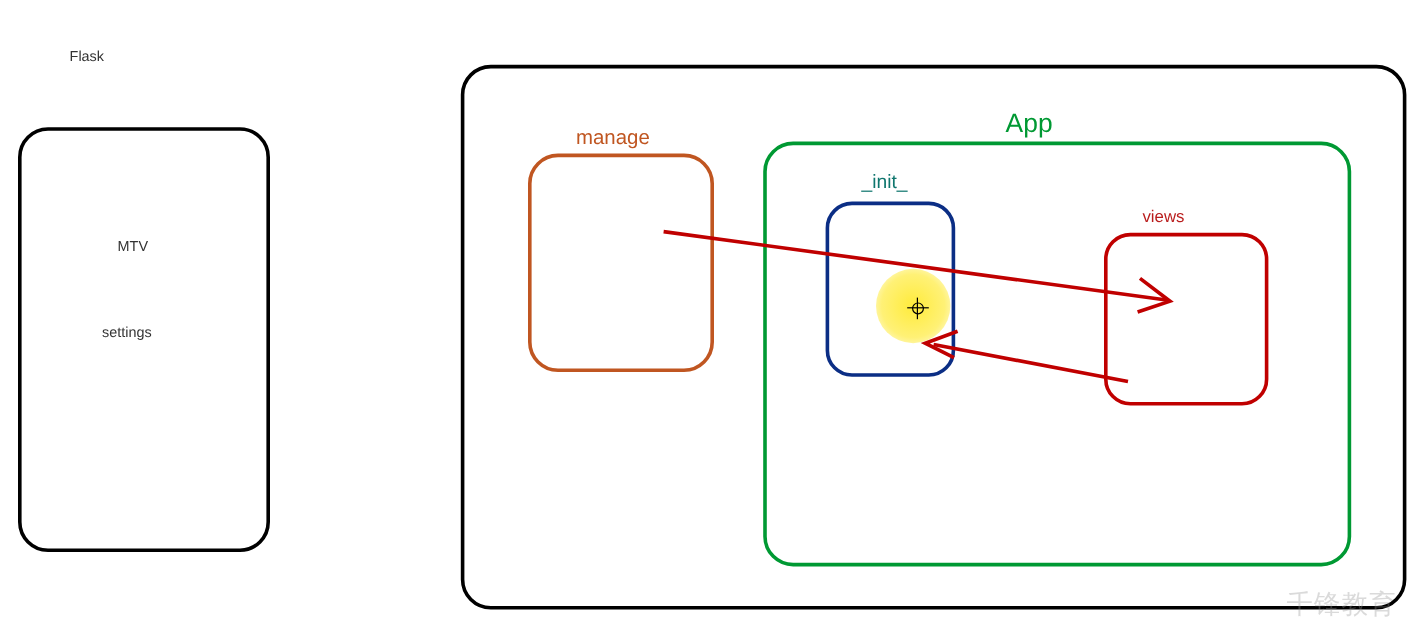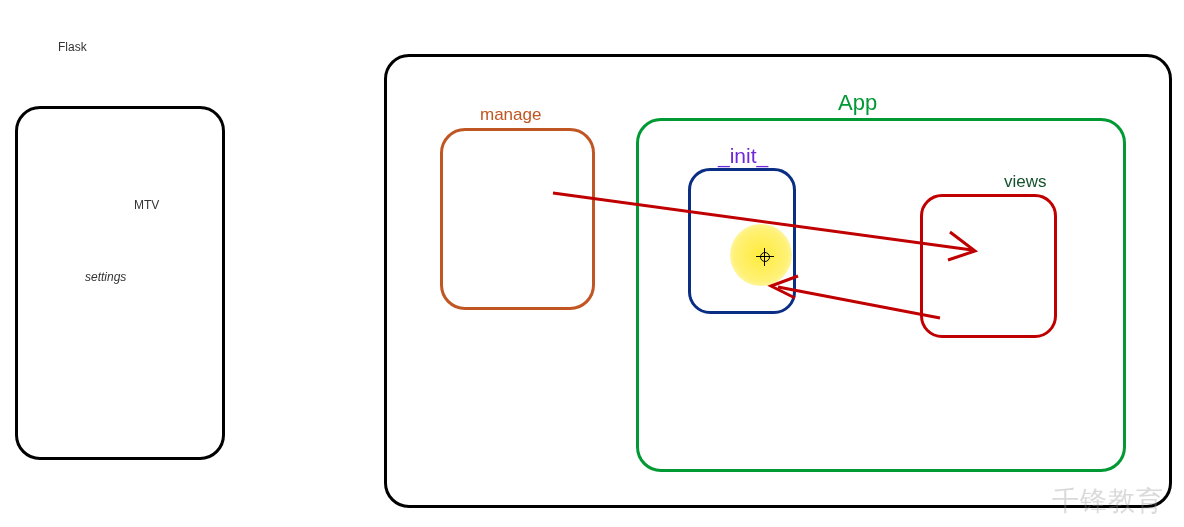--- a/index.html
+++ b/index.html
@@ -31,28 +31,26 @@
       width: 210px;
       height: 354px;
       border: 3px solid #000;
       border-radius: 25px;
     }
     .mtv-label {
       position: absolute;
       left: 98px;
       top: 198px;
       color: #333;
-      margin-left: 36px;
     }
     .settings-label {
       position: absolute;
       left: 85px;
       top: 270px;
       color: #333;
-      font-style: italic;
     }
     .main-box {
       position: absolute;
       left: 384px;
       top: 54px;
       width: 788px;
       height: 454px;
       border: 3px solid #000;
       border-radius: 25px;
     }
@@ -85,38 +83,38 @@
       top: 118px;
       width: 490px;
       height: 354px;
       border: 3px solid #009933;
       border-radius: 25px;
     }
     .init-label {
       position: absolute;
       left: 718px;
       top: 144px;
-      color: #6d28d9;
-      font-size: 21px;
+      color: #0f766e;
+      font-size: 16px;
     }
     .init-box {
       position: absolute;
       left: 688px;
       top: 168px;
       width: 108px;
       height: 146px;
       border: 3px solid #0b2e85;
       border-radius: 22px;
     }
     .views-label {
       position: absolute;
-      left: 1004px;
+      left: 952px;
       top: 172px;
-      color: #14532d;
-      font-size: 17px;
+      color: #b91c1c;
+      font-size: 14px;
     }
     .views-box {
       position: absolute;
       left: 920px;
       top: 194px;
       width: 137px;
       height: 144px;
       border: 3px solid #c00000;
       border-radius: 22px;
     }
@@ -161,21 +159,21 @@
       top: 252px;
       width: 10px;
       height: 10px;
       border: 1px solid #000;
       border-radius: 50%;
     }
     .watermark {
       position: absolute;
       right: 20px;
       bottom: 8px;
-      font-size: 27px;
+      font-size: 22px;
       color: rgba(150,150,150,0.35);
       font-family: "Microsoft YaHei", sans-serif;
       letter-spacing: 1px;
       margin-top: 16px;
     }
     .arrows-svg {
       position: absolute;
       left: 0;
       top: 0;
       width: 1184px;

